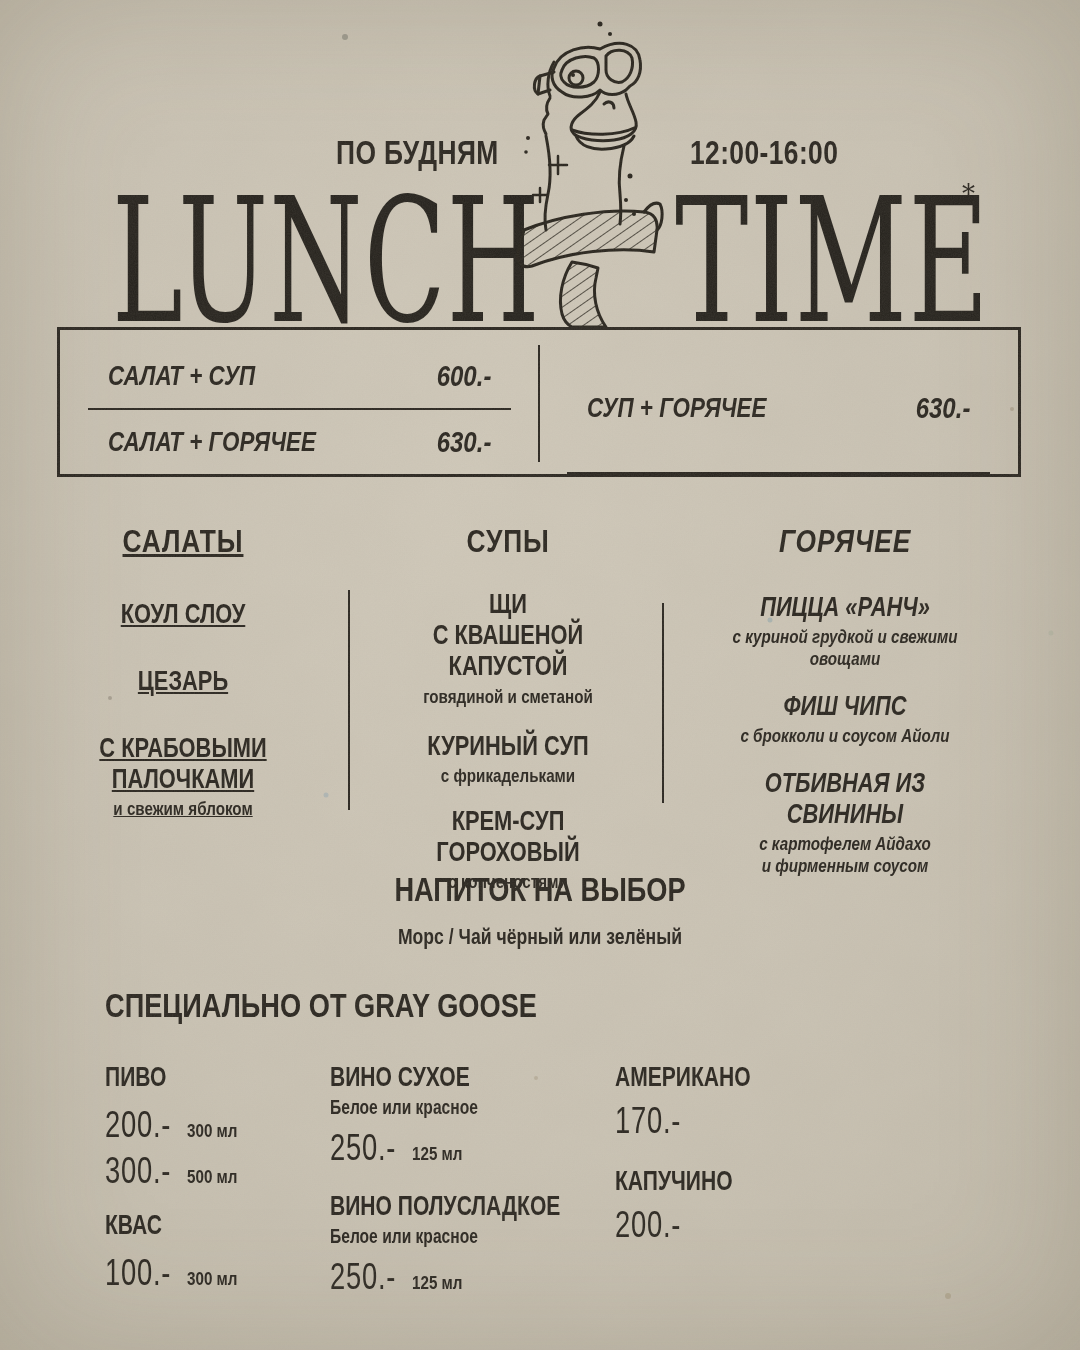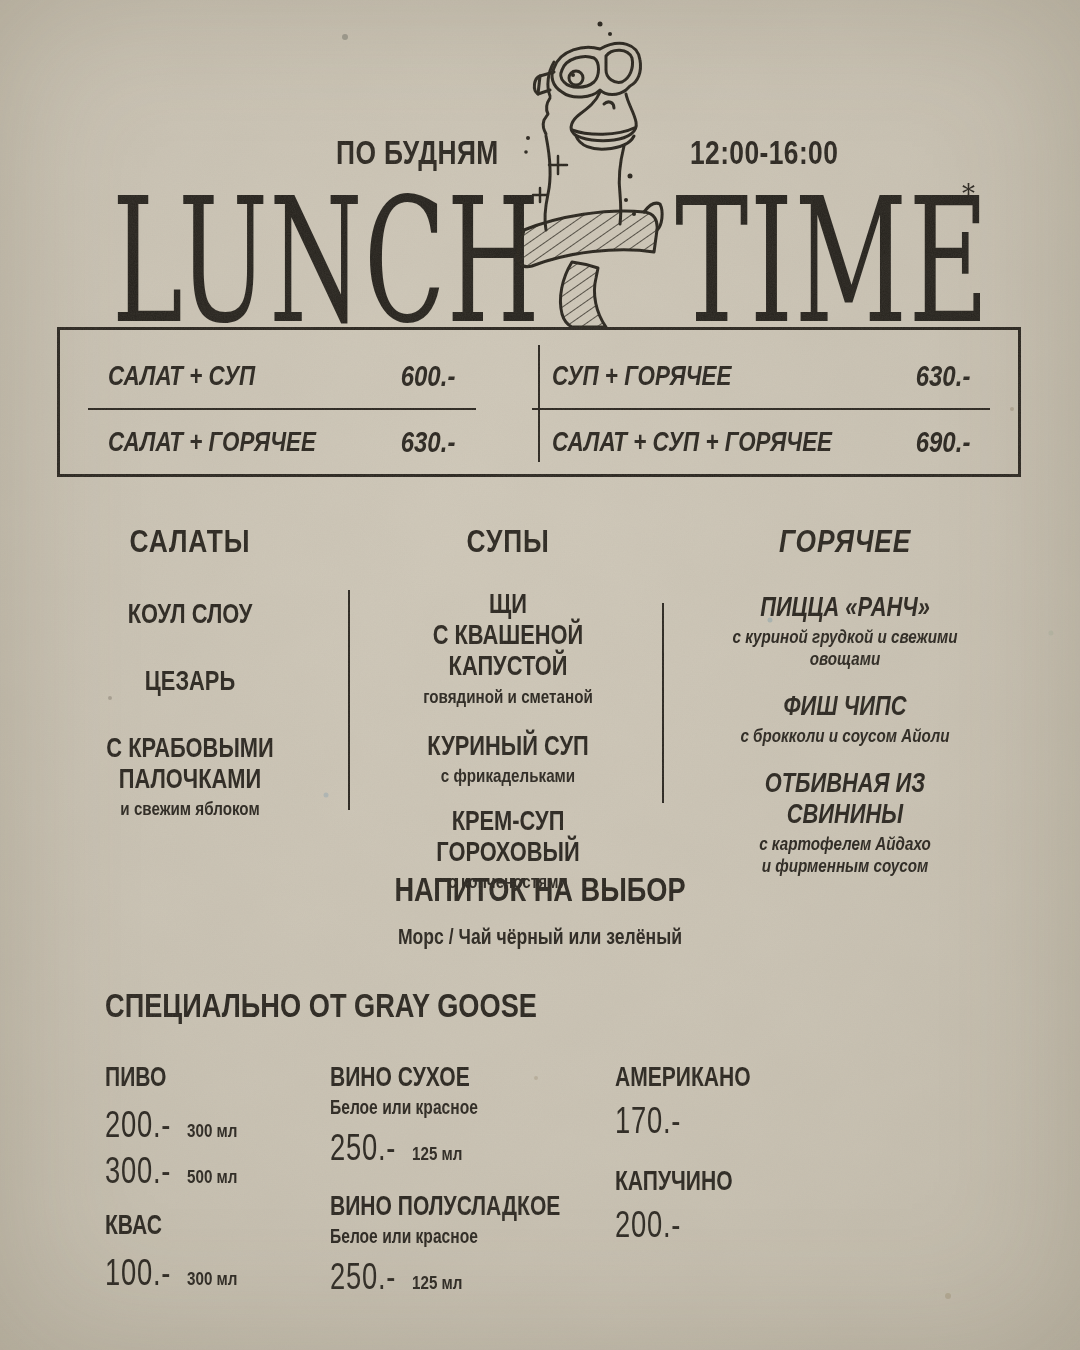--- a/index.html
+++ b/index.html
@@ -135,32 +135,28 @@
       <div class="combo-row">
         <span class="combo-name">САЛАТ + ГОРЯЧЕЕ</span>
         <span class="combo-price">630.-</span>
       </div>
     </div>
     <div class="combo-half">
       <div class="combo-row">
         <span class="combo-name">СУП + ГОРЯЧЕЕ</span>
         <span class="combo-price">630.-</span>
       </div>
-      <div class="combo-row">
-        <span class="combo-name">САЛАТ + СУП + ГОРЯЧЕЕ</span>
-        <span class="combo-price">690.-</span>
-      </div>
     </div>
     <div class="combo-vline"></div>
   </div>
 
   <div class="vline" style="left:348px;top:590px;height:220px;"></div>
   <div class="vline" style="left:662px;top:603px;height:200px;"></div>
 
-  <div class="course" style="left:40px;width:300px;">
+  <div class="course" style="left:33px;width:300px;text-decoration:underline;">
     <div class="sec-title">САЛАТЫ</div>
     <div class="dish" style="margin-top:41px;">КОУЛ СЛОУ</div>
     <div class="dish" style="margin-top:36px;">ЦЕЗАРЬ</div>
     <div class="dish" style="margin-top:36px;">С КРАБОВЫМИ
 ПАЛОЧКАМИ</div>
     <div class="sub" style="margin-top:4px;">и свежим яблоком</div>
   </div>
 
   <div class="course" style="left:352px;width:312px;">
     <div class="sec-title">СУПЫ</div>

